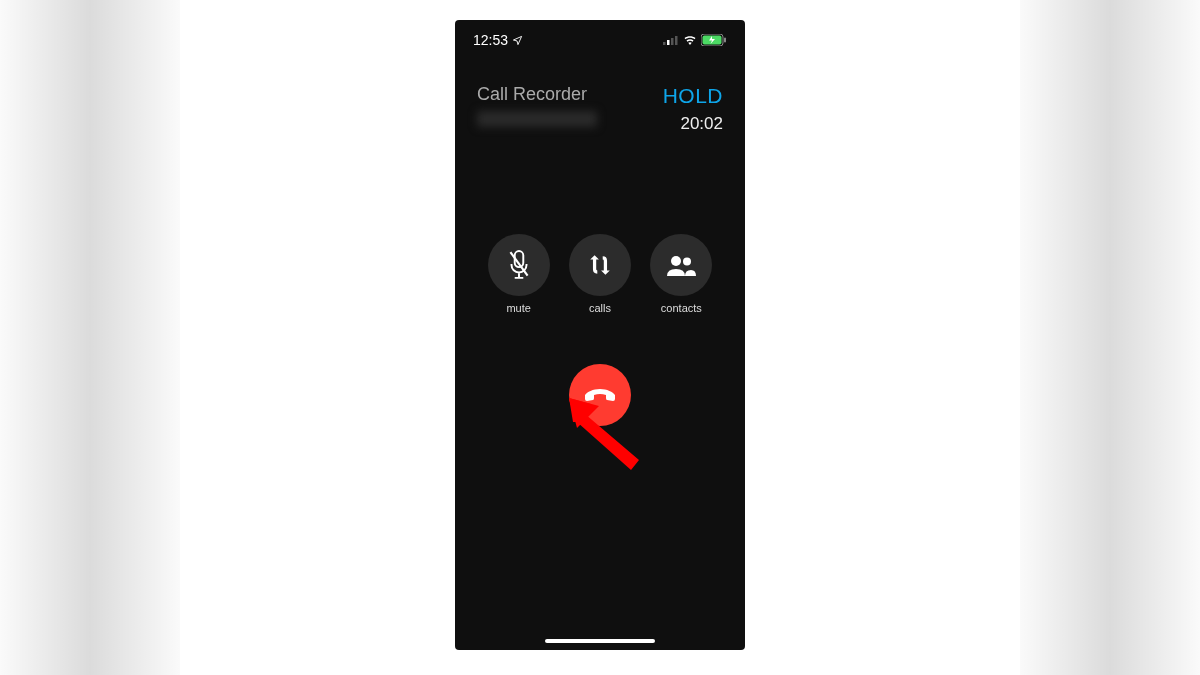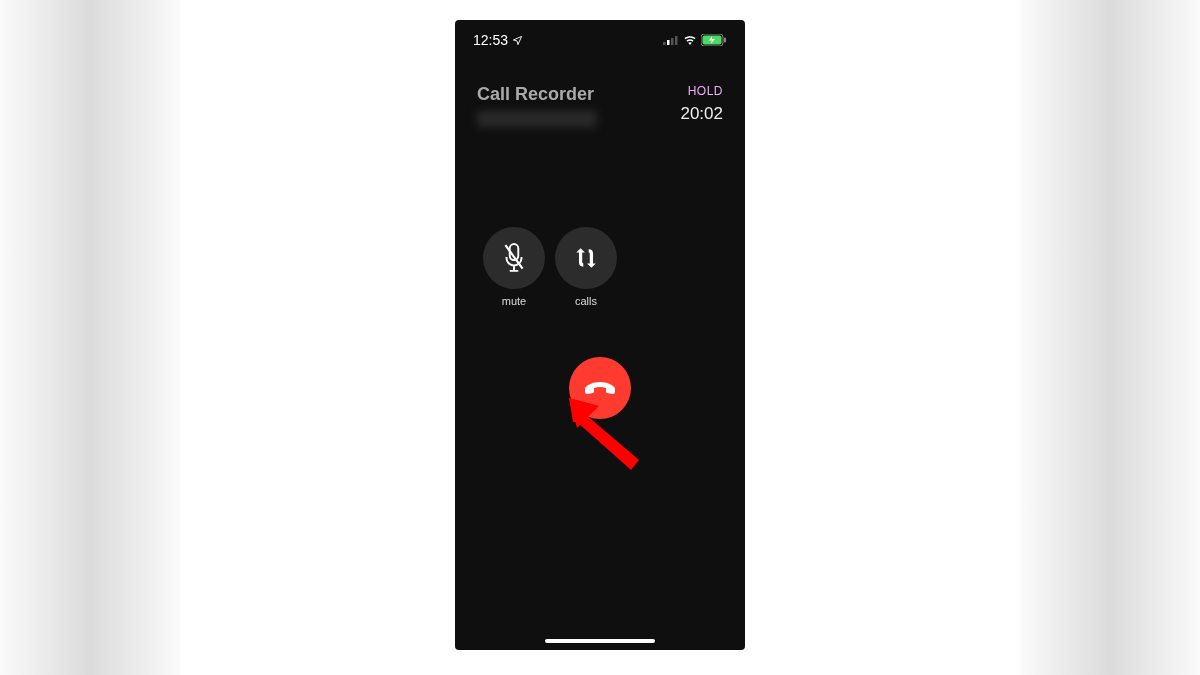--- a/index.html
+++ b/index.html
@@ -8,25 +8,25 @@
     .side-gradient.left { background: linear-gradient(to right, rgba(0,0,0,0.02), rgba(0,0,0,0.14), rgba(0,0,0,0.02)); }
     .side-gradient.right { background: linear-gradient(to left, rgba(0,0,0,0.02), rgba(0,0,0,0.14), rgba(0,0,0,0.02)); }
     .center { flex: 1; background: white; display: flex; justify-content: center; align-items: flex-start; padding-top: 20px; position: relative; }
     .phone { width: 290px; height: 630px; background: #0f0f0f; border-radius: 4px; position: relative; color: #fff; overflow: hidden; }
     .status-bar { display: flex; justify-content: space-between; align-items: center; padding: 12px 18px 0 18px; font-size: 14px; font-weight: 400; }
     .status-left { display: flex; align-items: center; gap: 4px; }
     .status-right { display: flex; align-items: center; gap: 4px; }
     .call-info { padding: 36px 22px 0 22px; display: flex; justify-content: space-between; }
     .call-left { display: flex; flex-direction: column; gap: 6px; }
     .call-right { display: flex; flex-direction: column; gap: 6px; text-align: right; }
-    .caller-name { font-size: 18px; color: #aaa; font-weight: 700; }
+    .caller-name { font-size: 18px; color: #aaa; font-weight: 400; }
     .blurred-number { width: 120px; height: 16px; background: #2a2a2a; filter: blur(4px); border-radius: 2px; }
-    .hold-label { font-size: 12px; color: #f0abfc; font-weight: 400; letter-spacing: 0.5px; }
+    .hold-label { font-size: 21px; color: #0ea5e9; font-weight: 400; letter-spacing: 0.5px; }
     .duration { font-size: 17px; color: #eee; font-weight: 400; }
-    .button-grid { margin-top: 100px; display: grid; grid-template-columns: repeat(5, 1fr); gap: 16px 10px; padding: 0 28px; }
+    .button-grid { margin-top: 100px; display: grid; grid-template-columns: repeat(3, 1fr); gap: 16px 10px; padding: 0 28px; }
     .call-btn { display: flex; flex-direction: column; align-items: center; gap: 6px; }
     .btn-circle { width: 62px; height: 62px; border-radius: 50%; background: #2c2c2c; display: flex; align-items: center; justify-content: center; cursor: pointer; }
     .btn-label { font-size: 11px; color: #ddd; font-weight: 400; }
     .end-call-wrap { margin-top: 50px; display: flex; justify-content: center; }
     .end-call { width: 62px; height: 62px; border-radius: 50%; background: #ff3b30; display: flex; align-items: center; justify-content: center; cursor: pointer; }
     .home-indicator { position: absolute; bottom: 7px; left: 50%; transform: translateX(-50%); width: 110px; height: 4px; background: #fff; border-radius: 3px; }
     .red-arrow { position: absolute; pointer-events: none; z-index: 10; }
     svg { display: block; }
   </style>
 </head>
@@ -105,20 +105,33 @@
           <span>
             <svg width="26" height="26" viewBox="0 0 24 24" fill="white">
                 <path d="M7 3 L3 7 L5.5 7 L5.5 16 Q5.5 20 9.5 20 L9.5 17 Q8.5 17 8.5 16 L8.5 7 L11 7 Z"></path>
                 <path d="M17 21 L21 17 L18.5 17 L18.5 8 Q18.5 4 14.5 4 L14.5 7 Q15.5 7 15.5 8 L15.5 17 L13 17 Z"></path>
               </svg>
           </span>
         </div>
         <div class="btn-label">calls</div>
       </div>
 
+      <div class="call-btn">
+        <div class="btn-circle">
+          <span>
+            <svg width="30" height="22" viewBox="0 0 30 22" fill="white">
+                <circle cx="10" cy="7" r="5"></circle>
+                <path d="M1 22 Q1 15 10 15 Q19 15 19 22 Z"></path>
+                <circle cx="21" cy="7.5" r="4"></circle>
+                <path d="M19 22 Q19 16 25 16 Q30 16 30 22 Z"></path>
+              </svg>
+          </span>
+        </div>
+        <div class="btn-label">contacts</div>
+      </div>
 
     </div>
 
     <div class="end-call-wrap">
       <div class="end-call">
         <span>
           <svg width="32" height="14" viewBox="0 0 32 14" fill="white">
               <path d="M16 1 C9 1 3 4 1 7 L1 11 Q1 13 3 13 L9 12 Q10 12 10 10 L10 7 Q13 6 16 6 Q19 6 22 7 L22 10 Q22 12 23 12 L29 13 Q31 13 31 11 L31 7 C29 4 23 1 16 1 Z"></path>
             </svg>
         </span>

